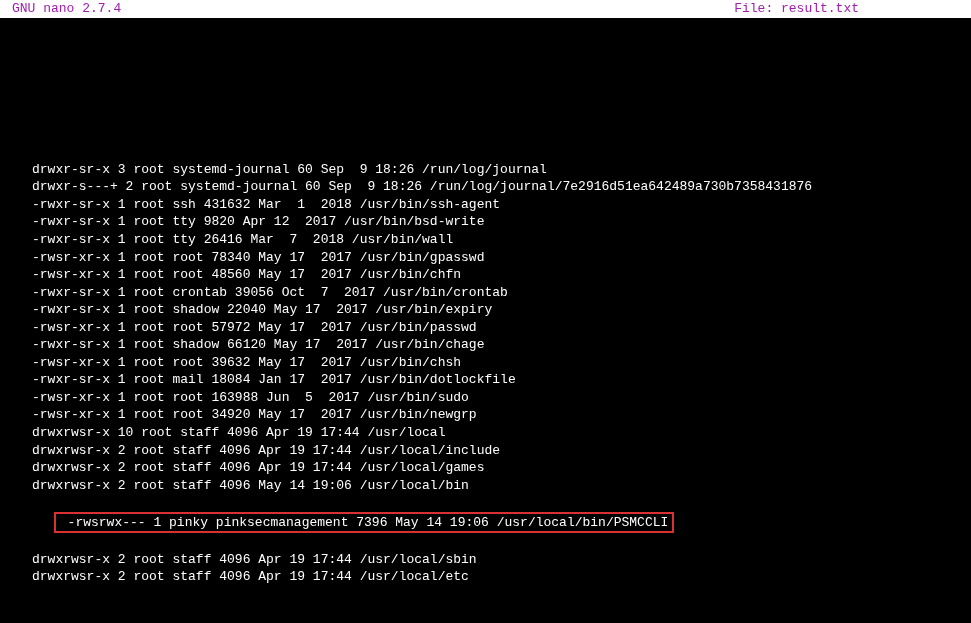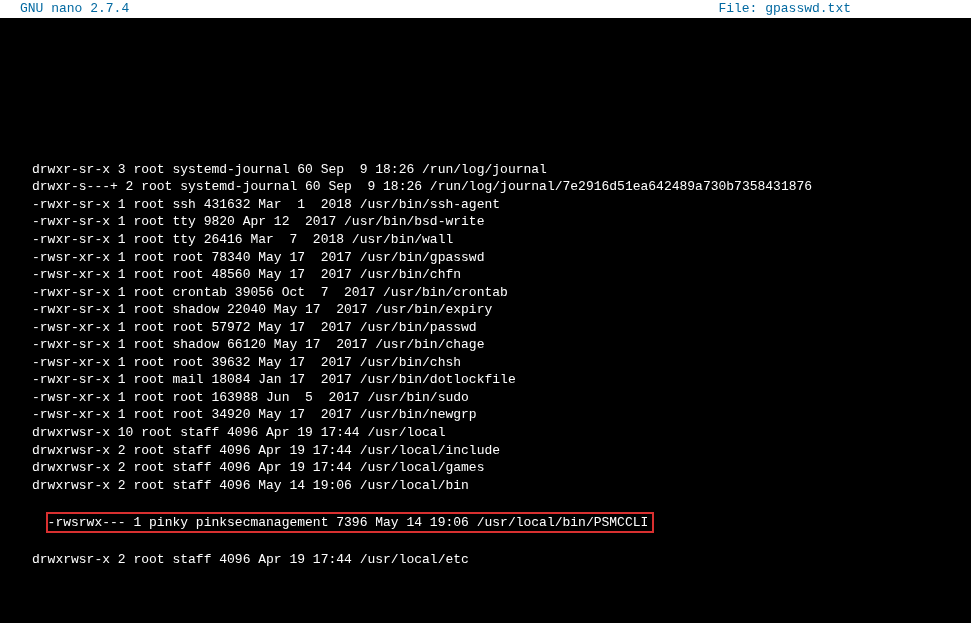--- a/index.html
+++ b/index.html
@@ -12,23 +12,23 @@
       color: #fff;
       font-family: 'Courier New', monospace;
       font-size: 13px;
       line-height: 1.35;
       width: 971px;
       height: 623px;
       overflow: hidden;
     }
     .title-bar {
       background: #fff;
-      color: #0369a1;
+      color: #a21caf;
       display: flex;
-      padding: 0 20px;
+      padding: 0 12px;
       font-weight: normal;
     }
     .title-left {
       flex: 0 0 auto;
     }
     .title-center {
       flex: 1;
       text-align: right;
       padding-right: 100px;
     }
@@ -39,35 +39,35 @@
     .line {
       display: block;
       padding-left: 28px;
     }
     .header-line {
       padding-left: 0;
     }
     .highlighted {
       border: 2px solid #d93030;
       display: inline-block;
-      margin-left: 26px;
-      padding-left: 0;
+      margin-left: 34px;
+      padding-left: 12px;
       padding-right: 4px;
     }
     .blank {
       height: 17px;
     }
   </style>
 </head>
 <body>
 
 <div class="title-bar">
   <span class="title-left">  GNU nano 2.7.4</span>
-  <span class="title-center">File: gpasswd.txt</span>
+  <span class="title-center">File: result.txt</span>
 </div>
 
 <div class="content">
   <div class="blank"></div>
   <div class="blank"></div>
   <div id="lines-before"><span class="line">drwxr-sr-x 3 root systemd-journal 60 Sep  9 18:26 /run/log/journal</span><span class="line">drwxr-s---+ 2 root systemd-journal 60 Sep  9 18:26 /run/log/journal/7e2916d51ea642489a730b7358431876</span><span class="line">-rwxr-sr-x 1 root ssh 431632 Mar  1  2018 /usr/bin/ssh-agent</span><span class="line">-rwxr-sr-x 1 root tty 9820 Apr 12  2017 /usr/bin/bsd-write</span><span class="line">-rwxr-sr-x 1 root tty 26416 Mar  7  2018 /usr/bin/wall</span><span class="line">-rwsr-xr-x 1 root root 78340 May 17  2017 /usr/bin/gpasswd</span><span class="line">-rwsr-xr-x 1 root root 48560 May 17  2017 /usr/bin/chfn</span><span class="line">-rwxr-sr-x 1 root crontab 39056 Oct  7  2017 /usr/bin/crontab</span><span class="line">-rwxr-sr-x 1 root shadow 22040 May 17  2017 /usr/bin/expiry</span><span class="line">-rwsr-xr-x 1 root root 57972 May 17  2017 /usr/bin/passwd</span><span class="line">-rwxr-sr-x 1 root shadow 66120 May 17  2017 /usr/bin/chage</span><span class="line">-rwsr-xr-x 1 root root 39632 May 17  2017 /usr/bin/chsh</span><span class="line">-rwxr-sr-x 1 root mail 18084 Jan 17  2017 /usr/bin/dotlockfile</span><span class="line">-rwsr-xr-x 1 root root 163988 Jun  5  2017 /usr/bin/sudo</span><span class="line">-rwsr-xr-x 1 root root 34920 May 17  2017 /usr/bin/newgrp</span><span class="line">drwxrwsr-x 10 root staff 4096 Apr 19 17:44 /usr/local</span><span class="line">drwxrwsr-x 2 root staff 4096 Apr 19 17:44 /usr/local/include</span><span class="line">drwxrwsr-x 2 root staff 4096 Apr 19 17:44 /usr/local/games</span><span class="line">drwxrwsr-x 2 root staff 4096 May 14 19:06 /usr/local/bin</span></div>
   <span class="highlighted">-rwsrwx--- 1 pinky pinksecmanagement 7396 May 14 19:06 /usr/local/bin/PSMCCLI</span>
-  <div id="lines-after"><span class="line">drwxrwsr-x 2 root staff 4096 Apr 19 17:44 /usr/local/etc</span></div>
+  <div id="lines-after"><span class="line">drwxrwsr-x 2 root staff 4096 Apr 19 17:44 /usr/local/sbin</span><span class="line">drwxrwsr-x 2 root staff 4096 Apr 19 17:44 /usr/local/etc</span></div>
 </div>
 
 </body></html>

